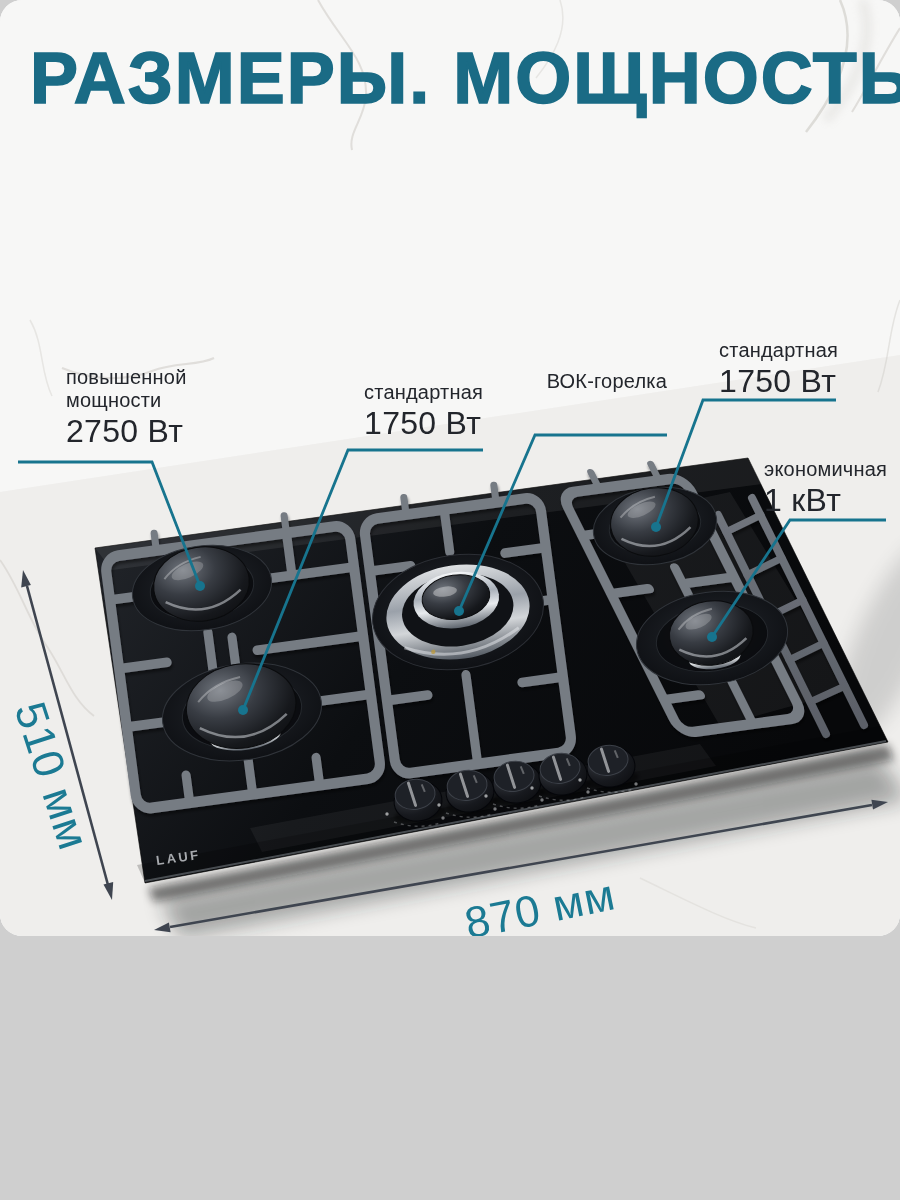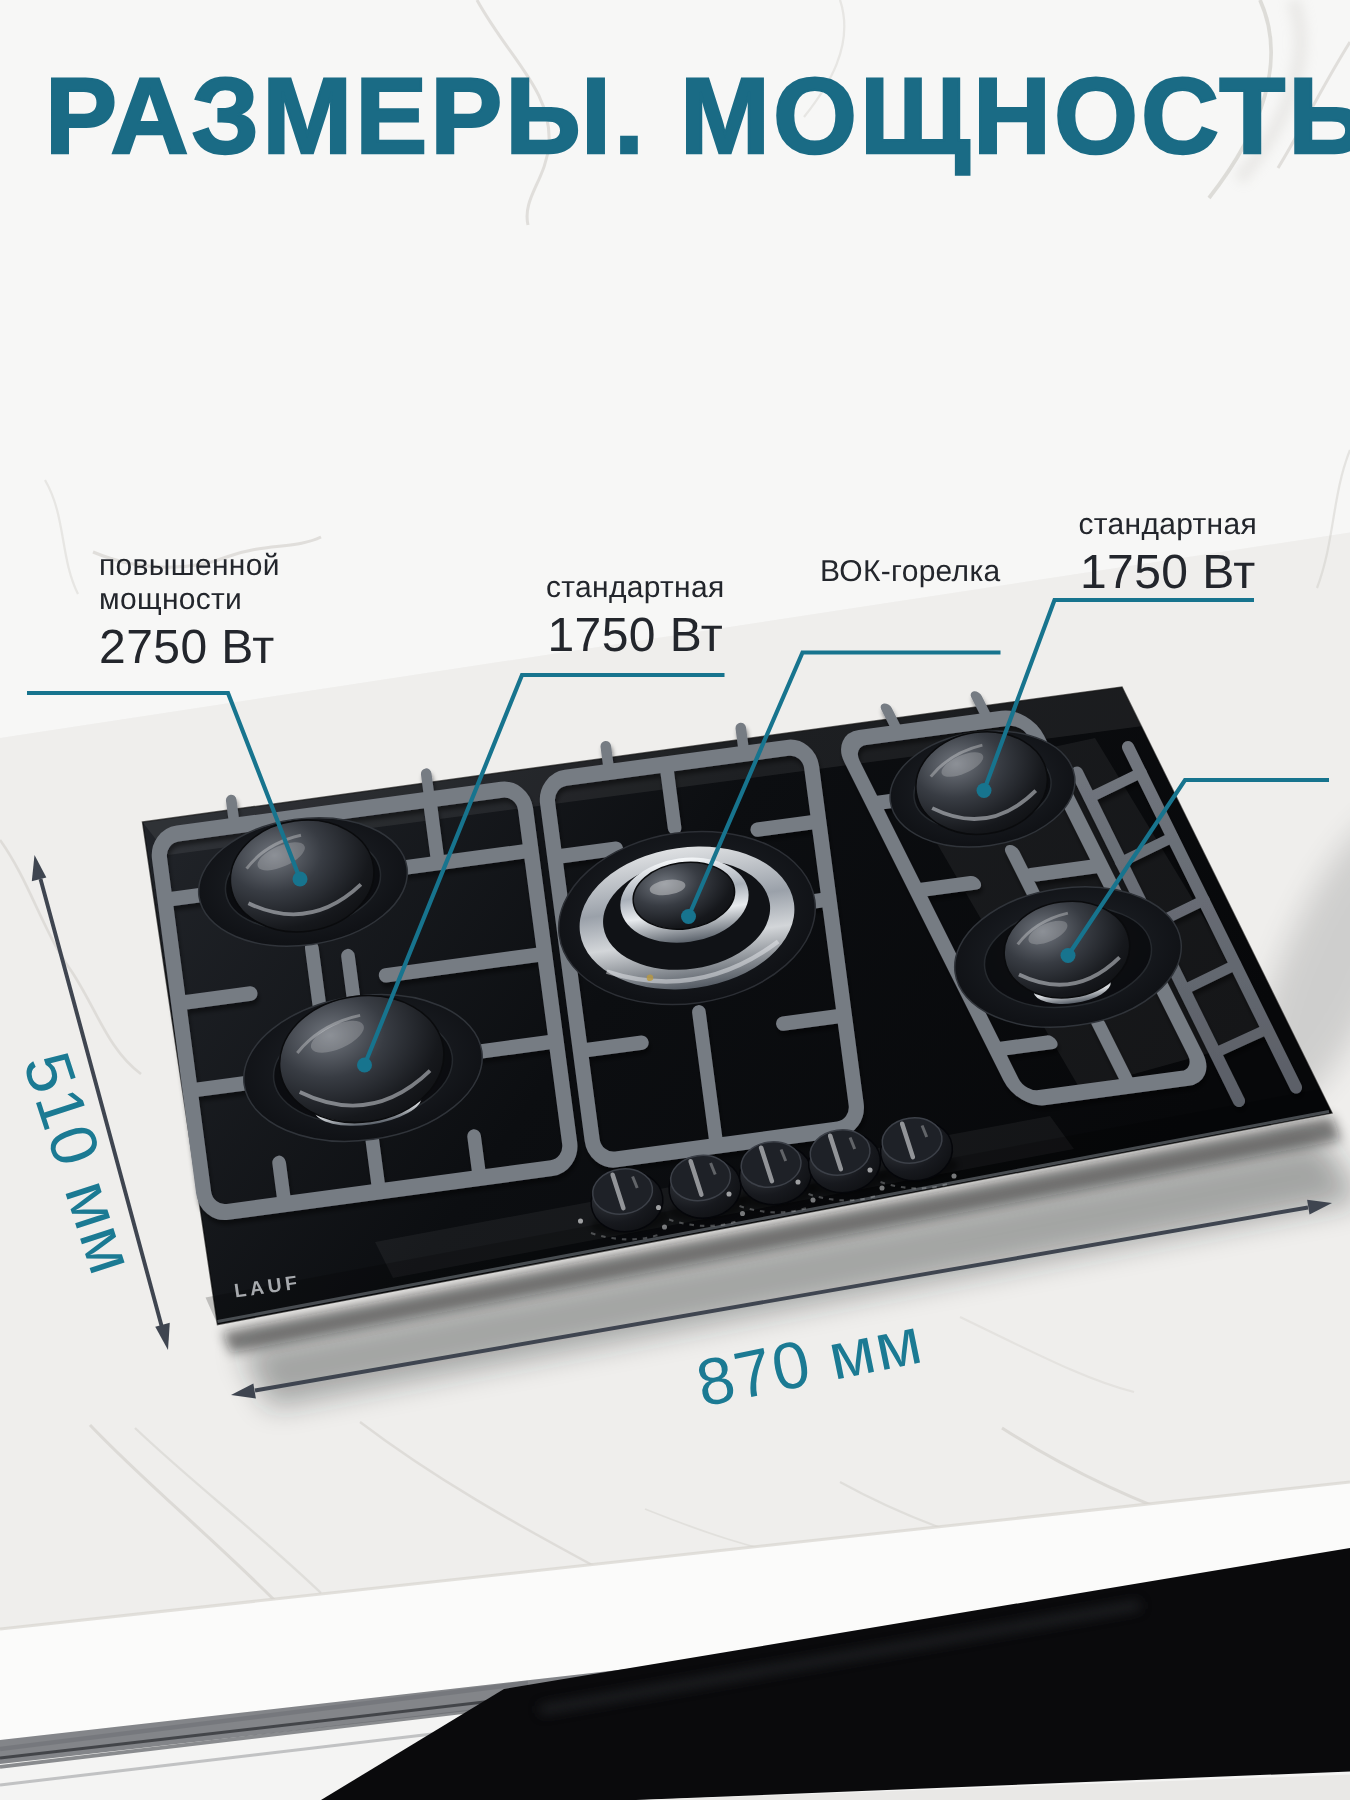--- a/index.html
+++ b/index.html
@@ -4,35 +4,36 @@
 <style>
   :root{
     --accent-title:#1a6b85;
     --callout-line:#17748e;
     --label-text:#23262c;
     --dimension-text:#1b7a93;
     --dimension-arrow:#3f4550;
   }
   html,body{margin:0;padding:0;background:#cfcfcf;}
   .stage{
-    position:relative;width:900px;height:1200px;overflow:hidden;
+    position:relative;width:900px;height:936px;overflow:hidden;
     background:#f4f4f3;
     font-family:"Liberation Sans", sans-serif;
+    border-radius:22px;
   }
   .stage svg.scene{position:absolute;left:0;top:0;z-index:0;}
   .page-title{
     position:absolute;left:30px;top:42px;z-index:2;margin:0;
     font-size:72px;line-height:1.0;font-weight:700;letter-spacing:2px;
     color:var(--accent-title);-webkit-text-stroke:1.6px var(--accent-title);
     white-space:nowrap;
   }
   .callout-label{position:absolute;z-index:2;color:var(--label-text);line-height:1.16;white-space:nowrap;}
   .callout-label .cl-name{font-size:20px;font-weight:500;letter-spacing:.2px;}
   .callout-label .cl-value{font-size:32px;font-weight:500;margin-top:1px;letter-spacing:.3px;}
-  .align-right{text-align:center;}
+  .align-right{text-align:left;}
   .lbl-high{left:22px;top:366px;margin-left:44px;}
   .lbl-std-left{right:417px;top:381px;}
   .lbl-wok{right:233px;top:370px;}
   .lbl-std-right{right:62px;top:339px;}
   .lbl-eco{right:13px;top:458px;}
   .dim-text{
     position:absolute;z-index:2;color:var(--dimension-text);
     font-size:44px;font-weight:400;text-align:center;letter-spacing:1px;
   }
   .dim-depth{left:-33px;top:751px;width:170px;transform:rotate(72deg);}
@@ -322,18 +323,22 @@
 
   <div class="callout-label lbl-wok align-right">
     <div class="cl-name">ВОК-горелка</div>
   </div>
 
   <div class="callout-label lbl-std-right align-right">
     <div class="cl-name">стандартная</div>
     <div class="cl-value">1750 Вт</div>
   </div>
 
+  <div class="callout-label lbl-eco align-right">
+    <div class="cl-name">экономичная</div>
+    <div class="cl-value">1 кВт</div>
+  </div>
 
   <div class="dim-text dim-depth">510 мм</div>
   <div class="dim-text dim-width">870 мм</div>
 
   <div class="brand-logo">LAUF</div>
 </div>
 
 </body></html>

